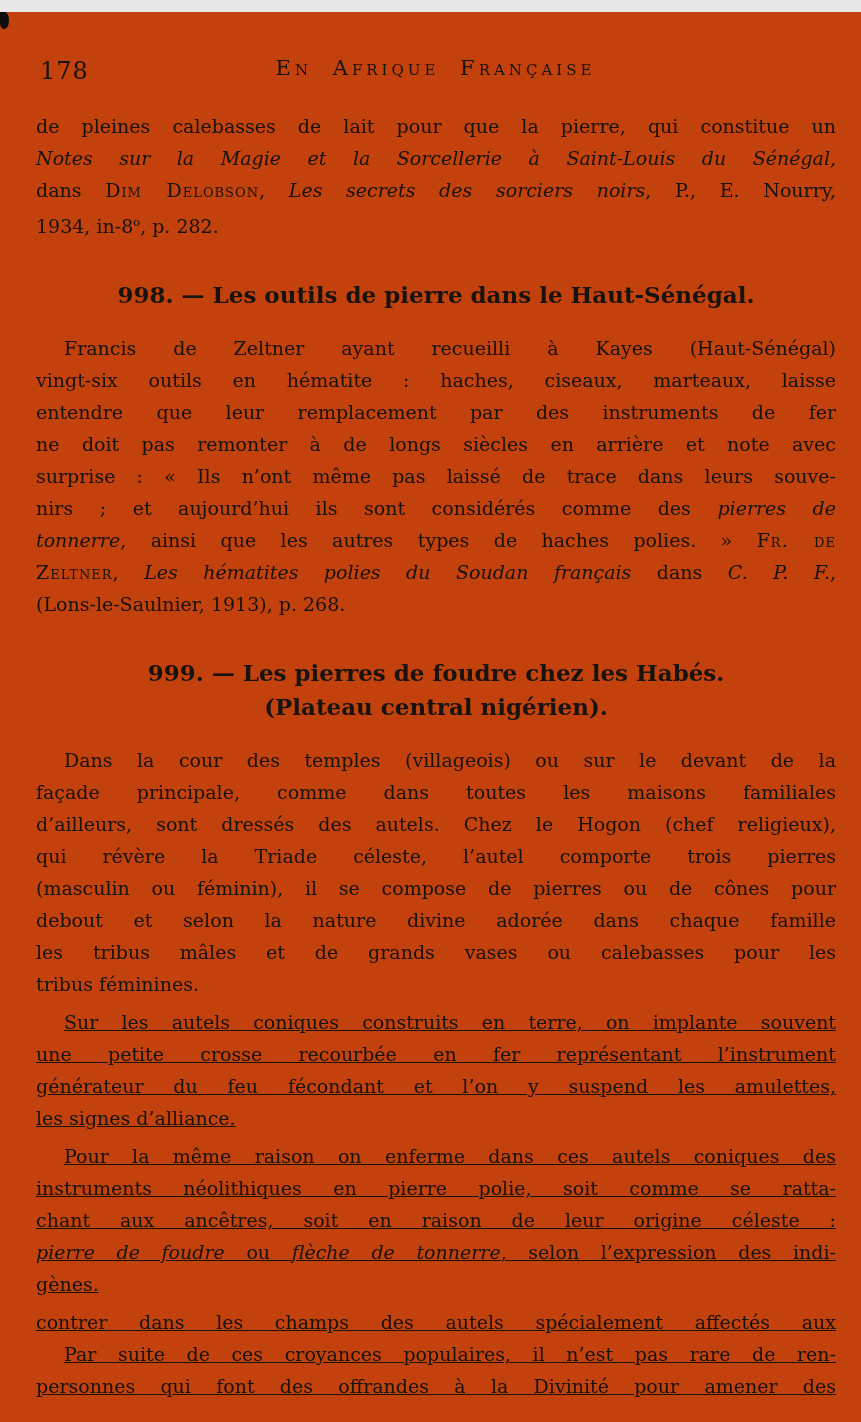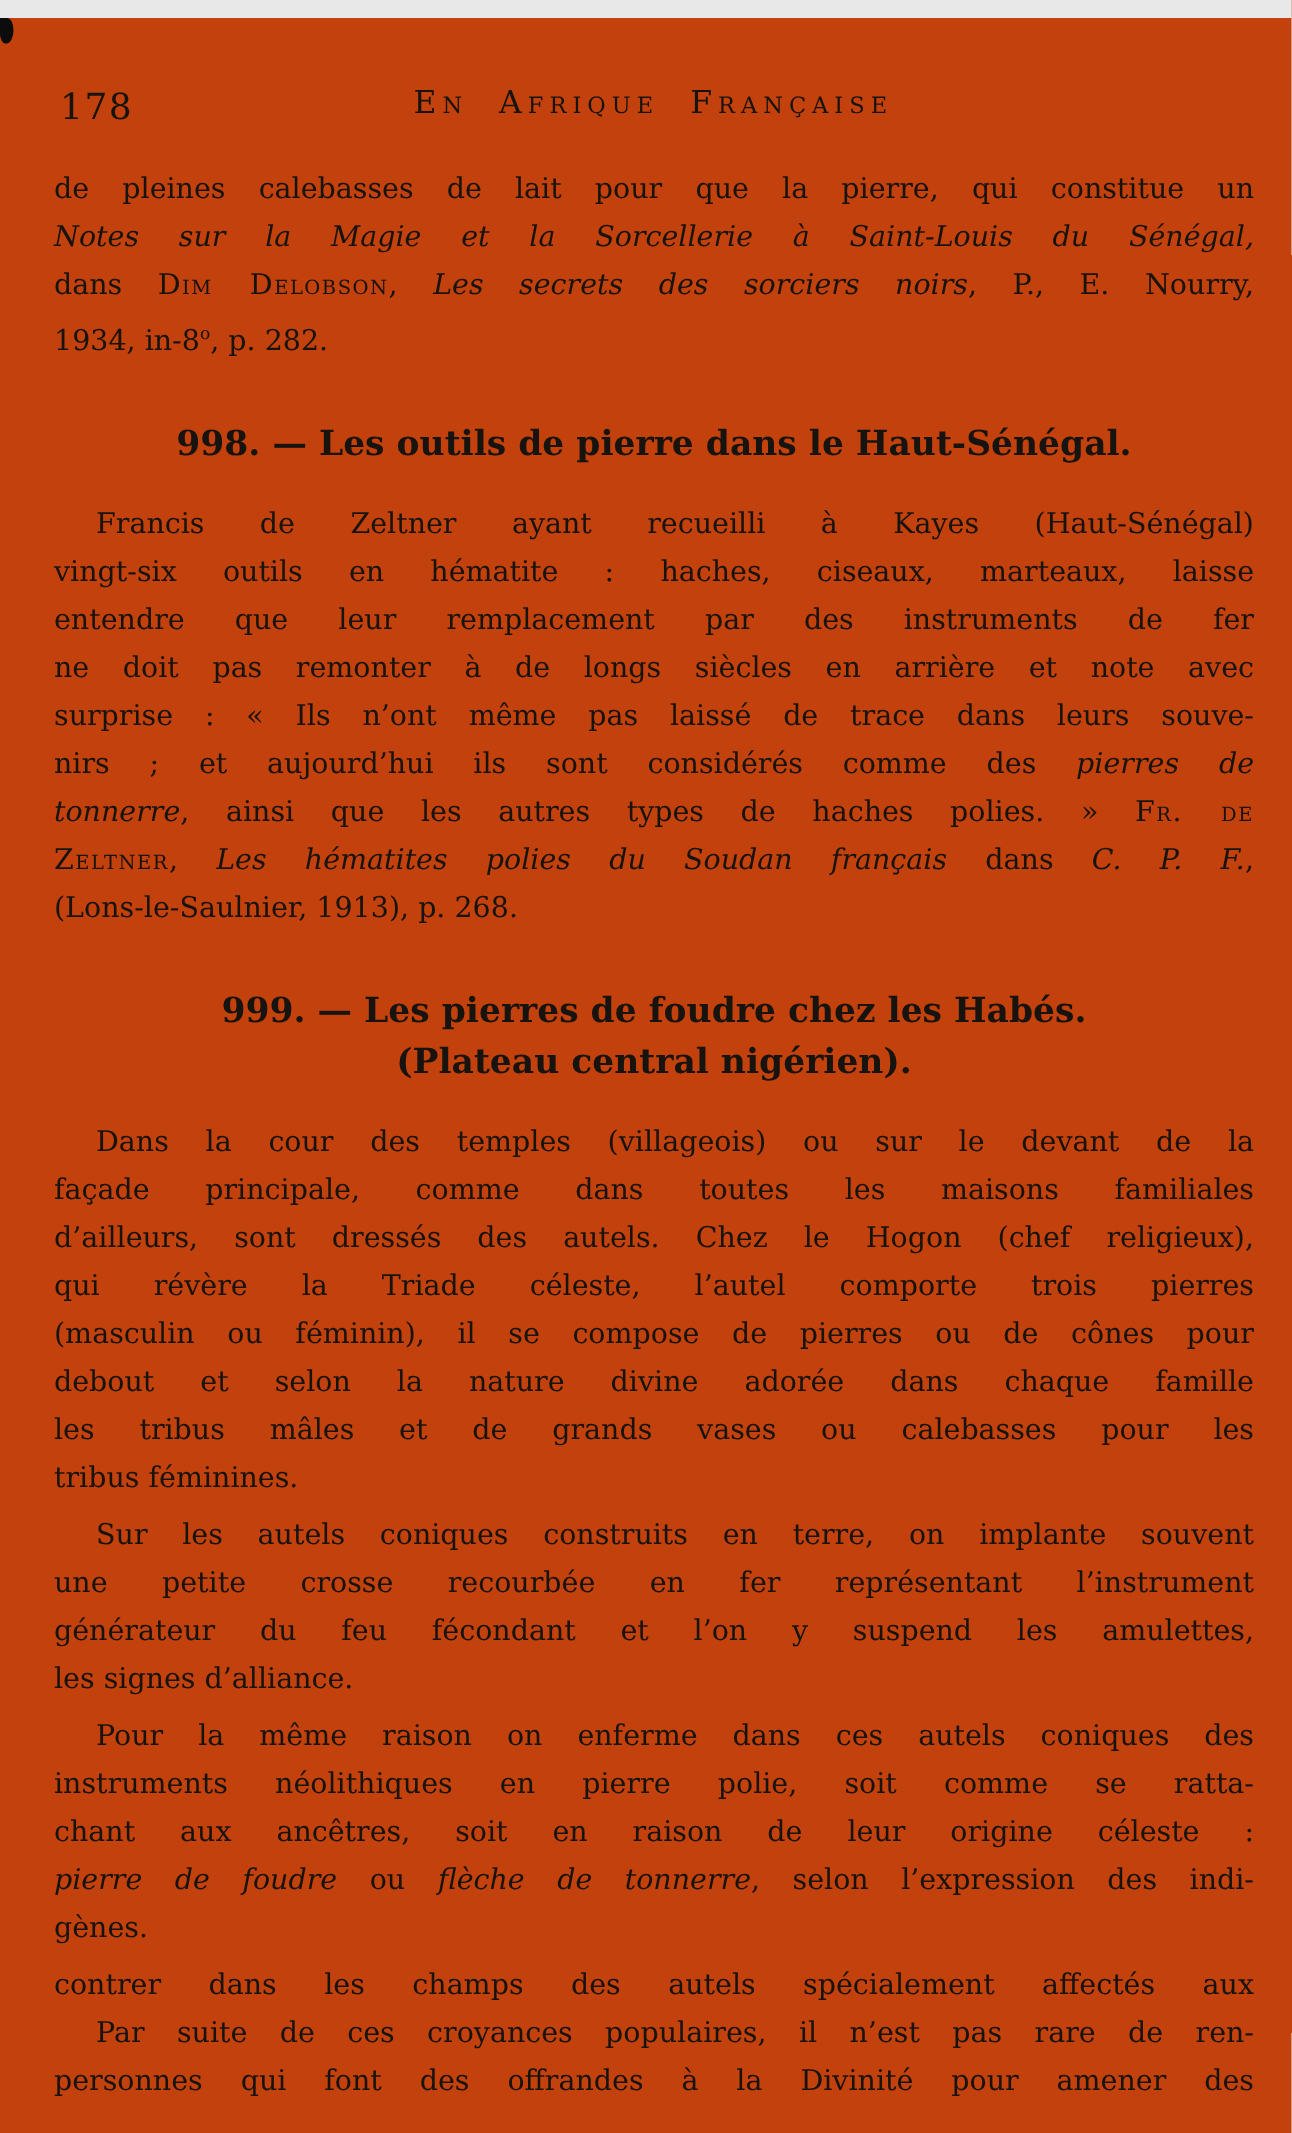--- a/index.html
+++ b/index.html
@@ -25,21 +25,21 @@
     font-variant:small-caps;
     font-size:21px;
     letter-spacing:4px;
     word-spacing:10px;
     font-weight:400;
   }
   .text-column {
     position:absolute; top:98px; left:36px; width:800px;
   }
   .para { font-size:19px; line-height:32px; }
-  .para + .para { margin-top:6px; }
+  .para + .para { margin-top:6px;text-decoration:underline; }
   .line { text-align:justify; text-align-last:justify; }
   .line.last { text-align-last:left; }
   .line.indent { text-indent:28px; }
   .heading {
     margin:36px 0 20px 0;
     text-align:center;
     font-weight:bold;
     font-size:23px;
     line-height:34px;
   }

